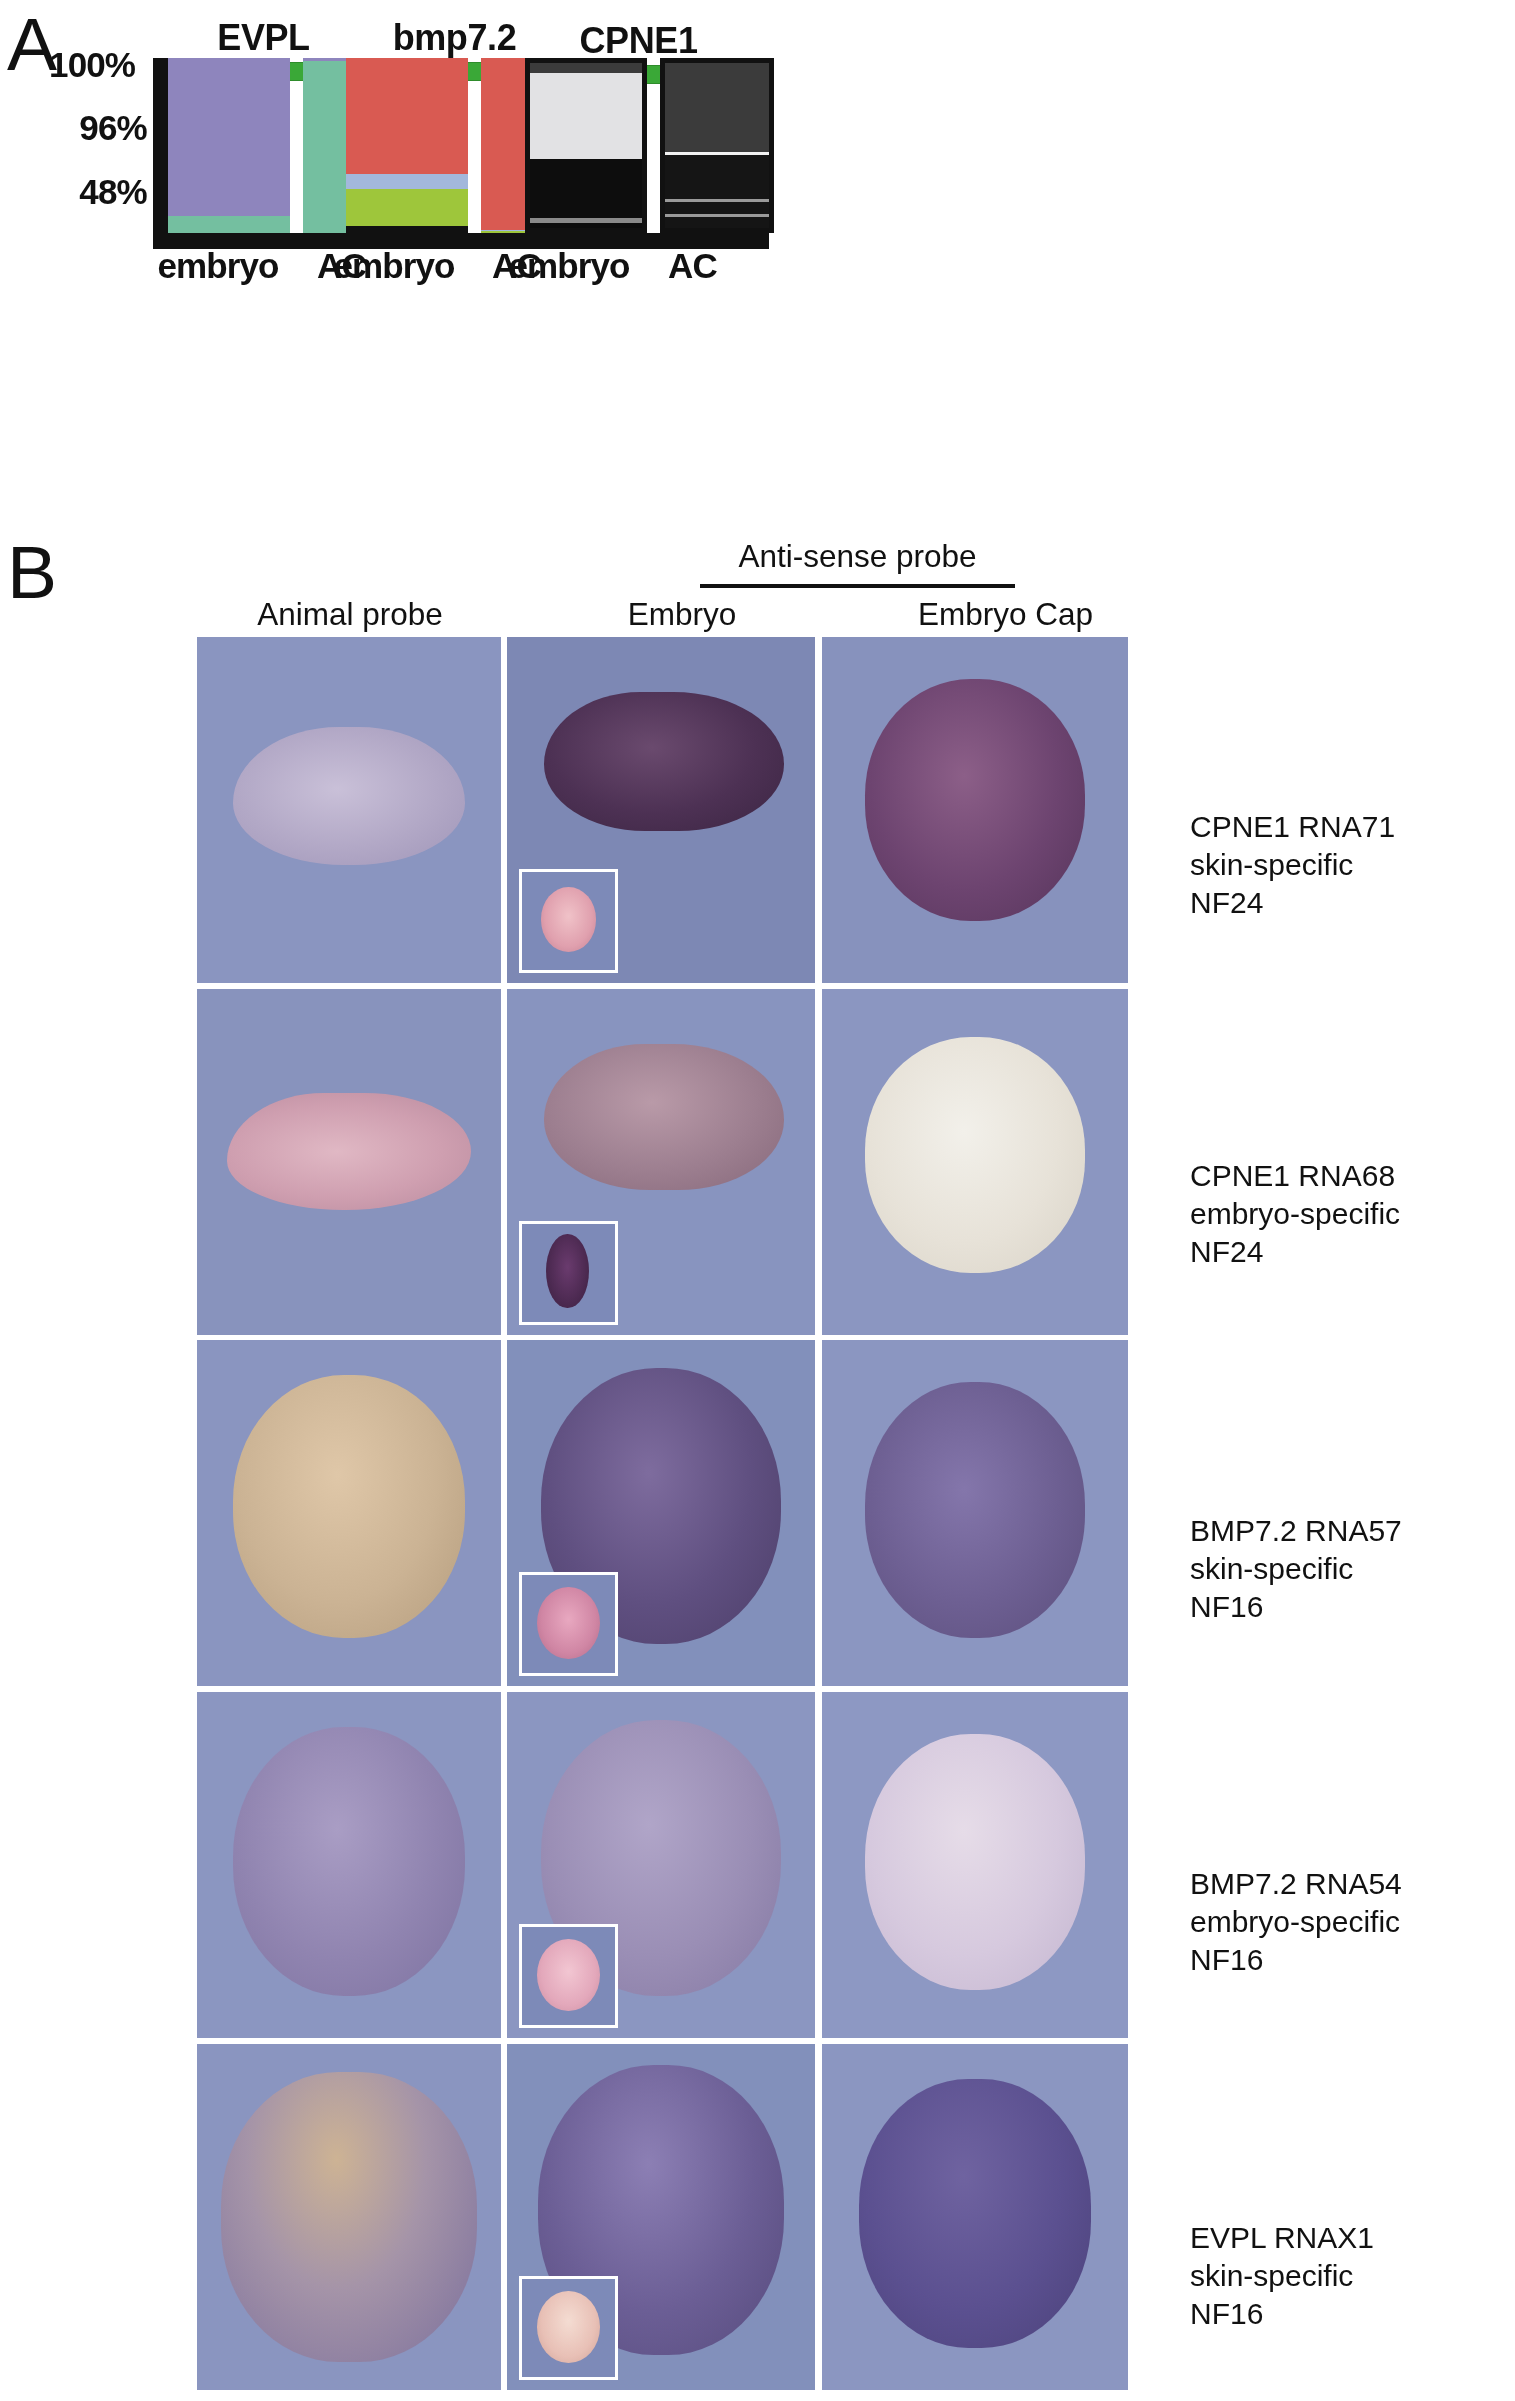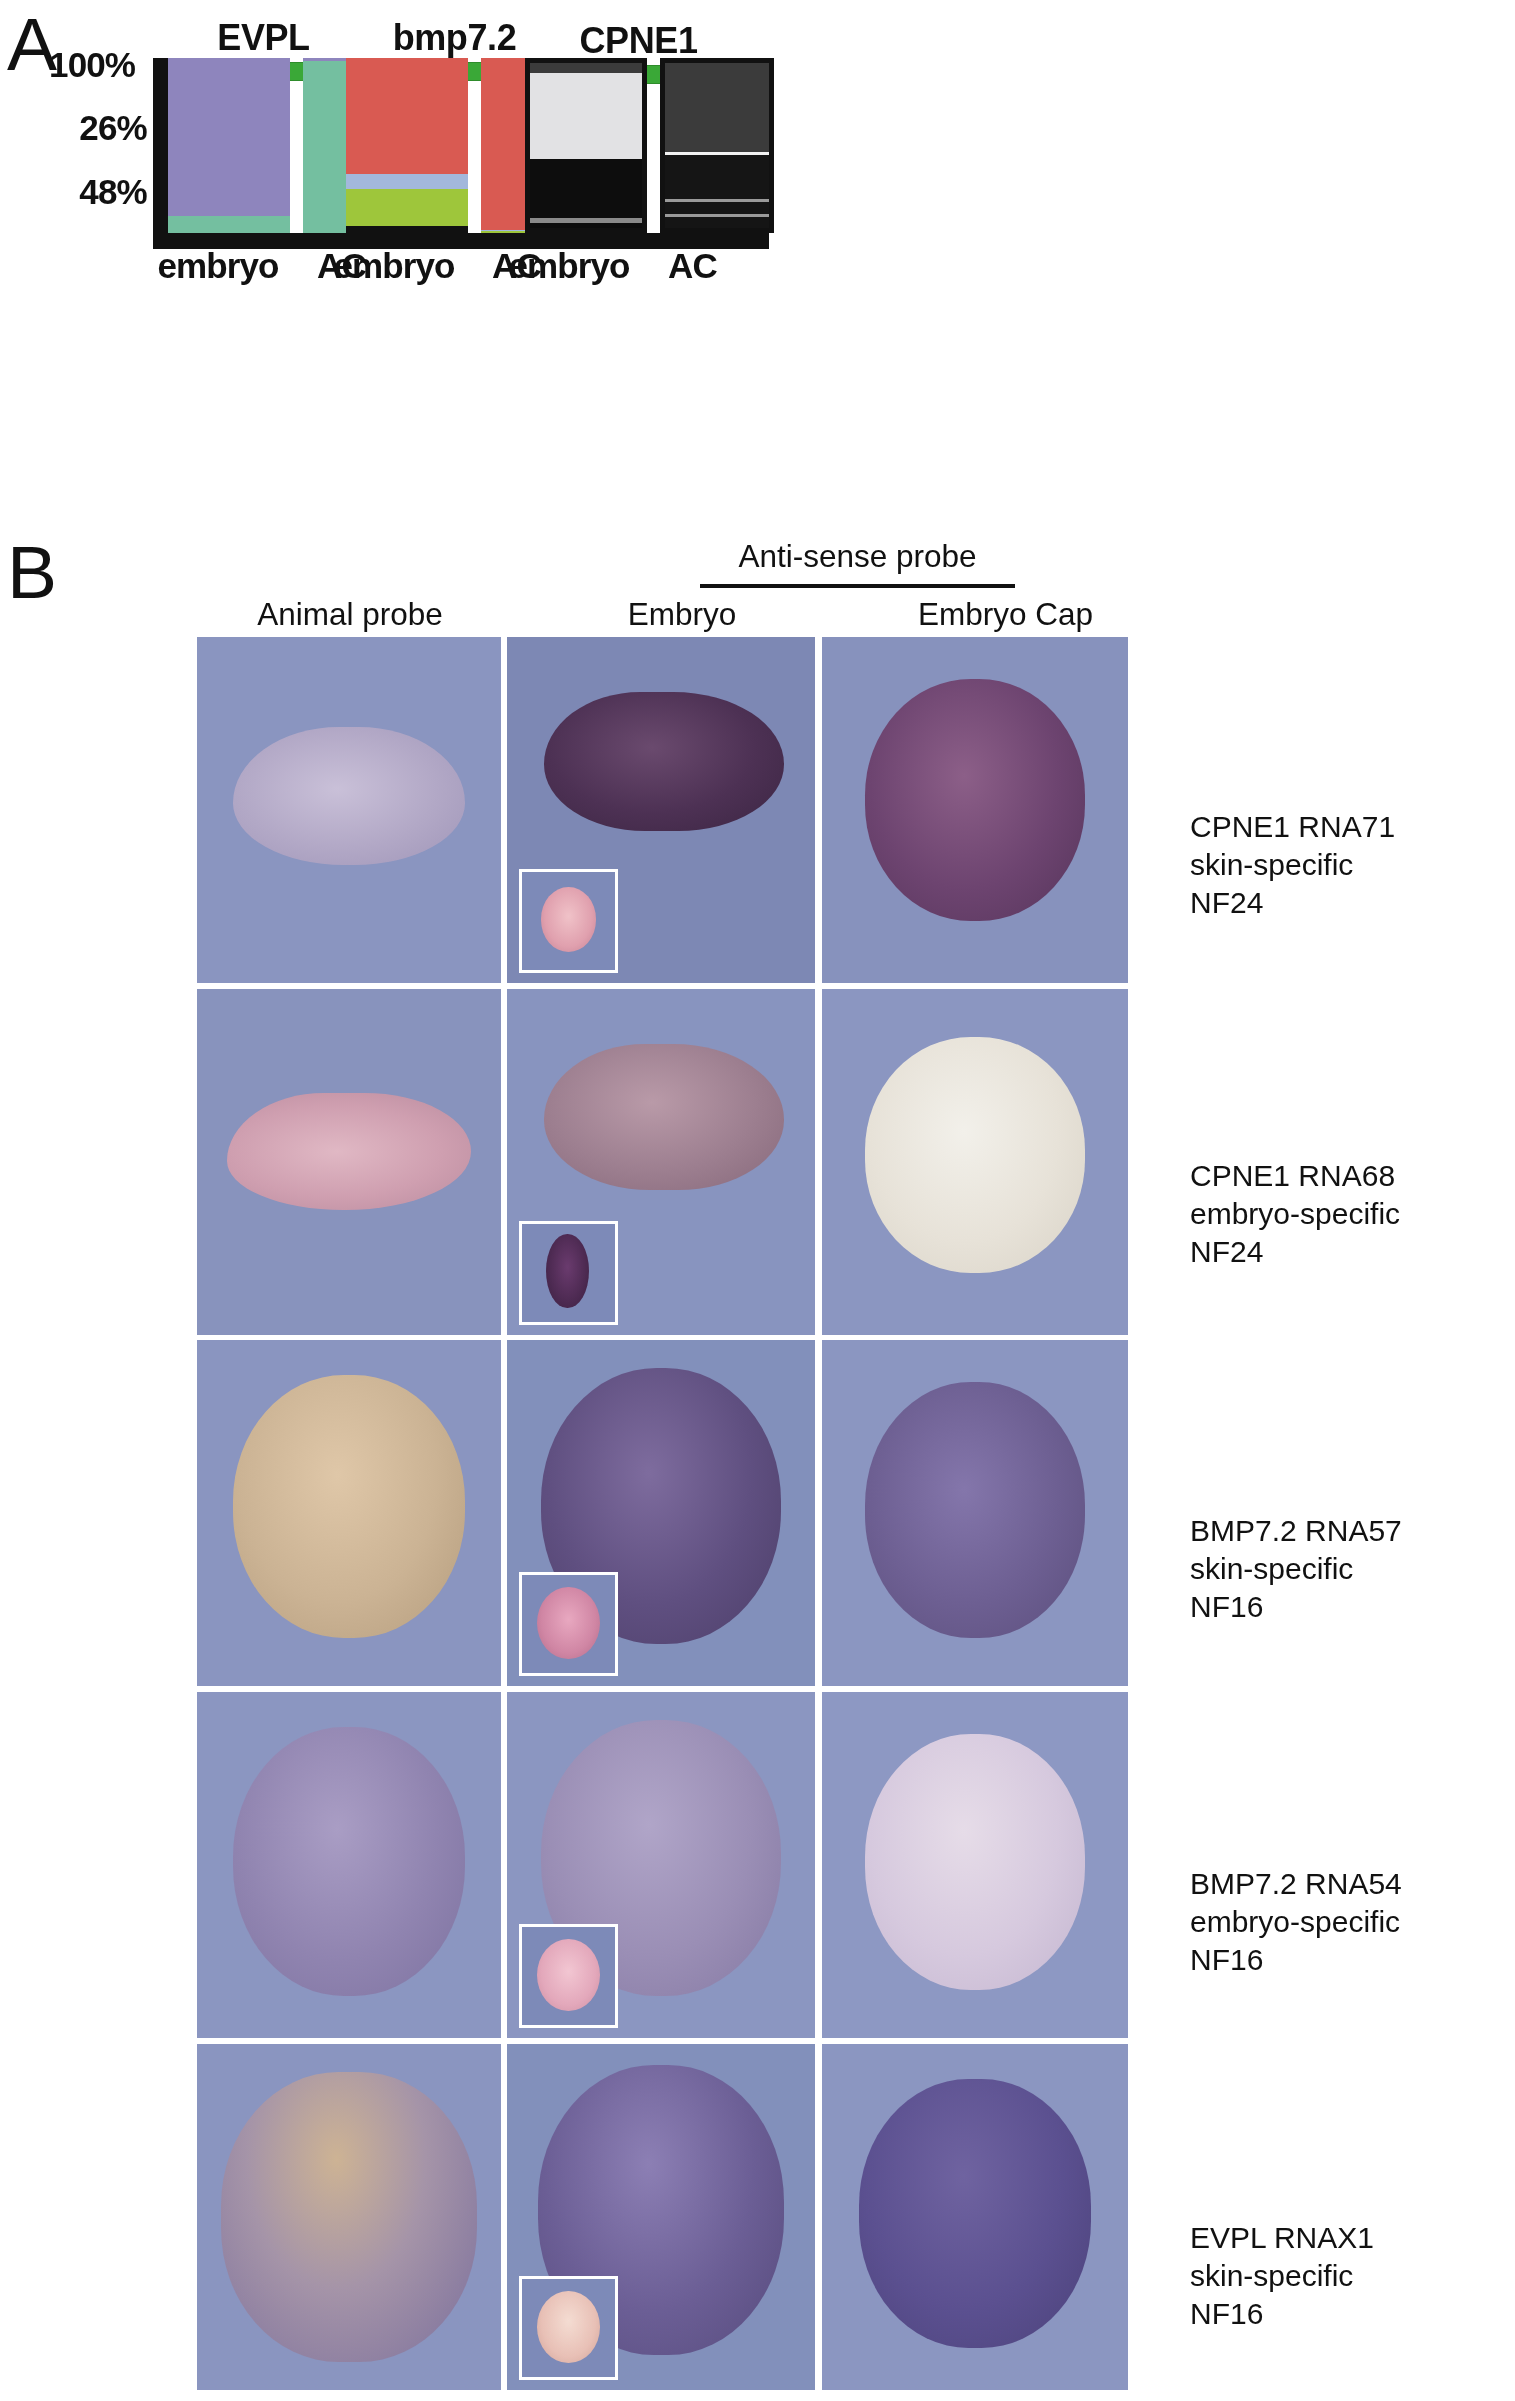--- a/index.html
+++ b/index.html
@@ -147,21 +147,21 @@
 </head>
 <body>
 
 <div id="panel-a">
 
   <div class="panel-letter" id="panel-a-letter">A</div>
 
   <div id="chart-area">
 
     <div class="y-label" style="left:4px; top:47px;">100%</div>
-    <div class="y-label" style="left:15.7px; top:110px;">26%</div>
+    <div class="y-label" style="left:15.7px; top:110px;">96%</div>
     <div class="y-label" style="left:15.7px; top:174px;">48%</div>
 
     <div id="y-axis"></div>
     <div class="y-tick" style="top:58px;"></div>
     <div class="y-tick" style="top:91px;"></div>
     <div class="y-tick" style="top:122px;"></div>
     <div class="y-tick" style="top:155px;"></div>
     <div class="y-tick" style="top:186px;"></div>
     <div class="y-tick" style="top:219px;"></div>
     <div id="x-axis"></div>

